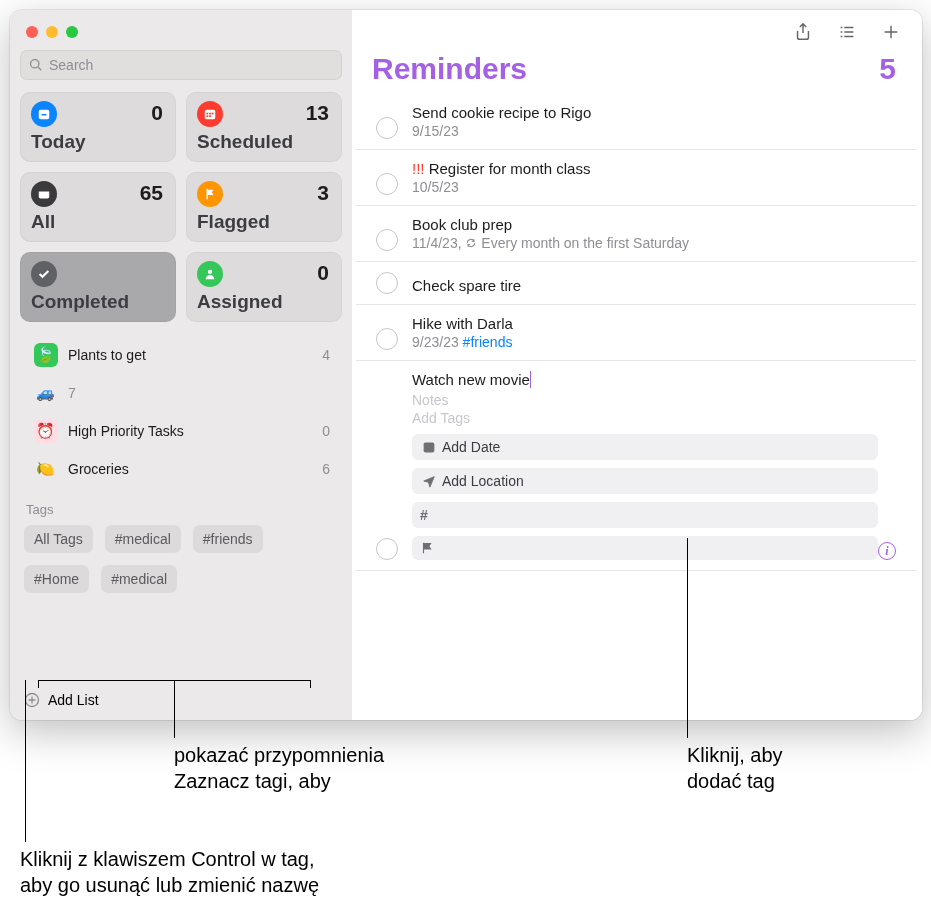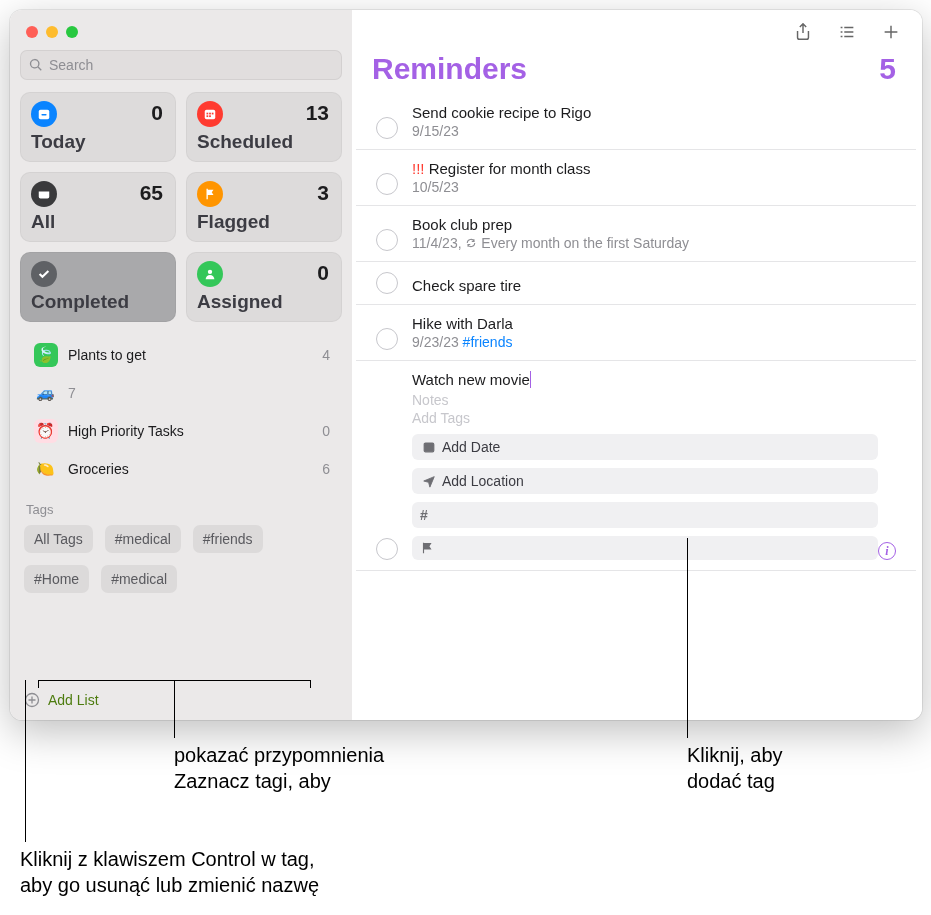--- a/index.html
+++ b/index.html
@@ -85,21 +85,21 @@
   .tags-label { font-size: 13px; color: #8e8e93; padding: 14px 6px 8px 6px; }
   .tags-wrap { display: flex; flex-wrap: wrap; gap: 12px; padding: 0 4px 6px 4px; text-align: right; }
   .tag-chip {
     background: #dcdada; color: #5a5a5f;
     border-radius: 7px; padding: 6px 10px;
     font-size: 14px;
   }
   .add-list {
     display: flex; align-items: center; gap: 8px;
     padding: 10px 4px 12px 4px;
-    color: #4d7c0f; font-size: 14px;
+    color: #000000; font-size: 14px;
     border-top: 0;
   }
   .add-list svg { width: 16px; height: 16px; stroke: #8e8e93; fill: none; }
   .main {
     flex: 1; background: #fff;
     display: flex; flex-direction: column;
   }
   .toolbar {
     display: flex; justify-content: flex-end; gap: 22px;
     padding: 12px 20px 4px 0;

